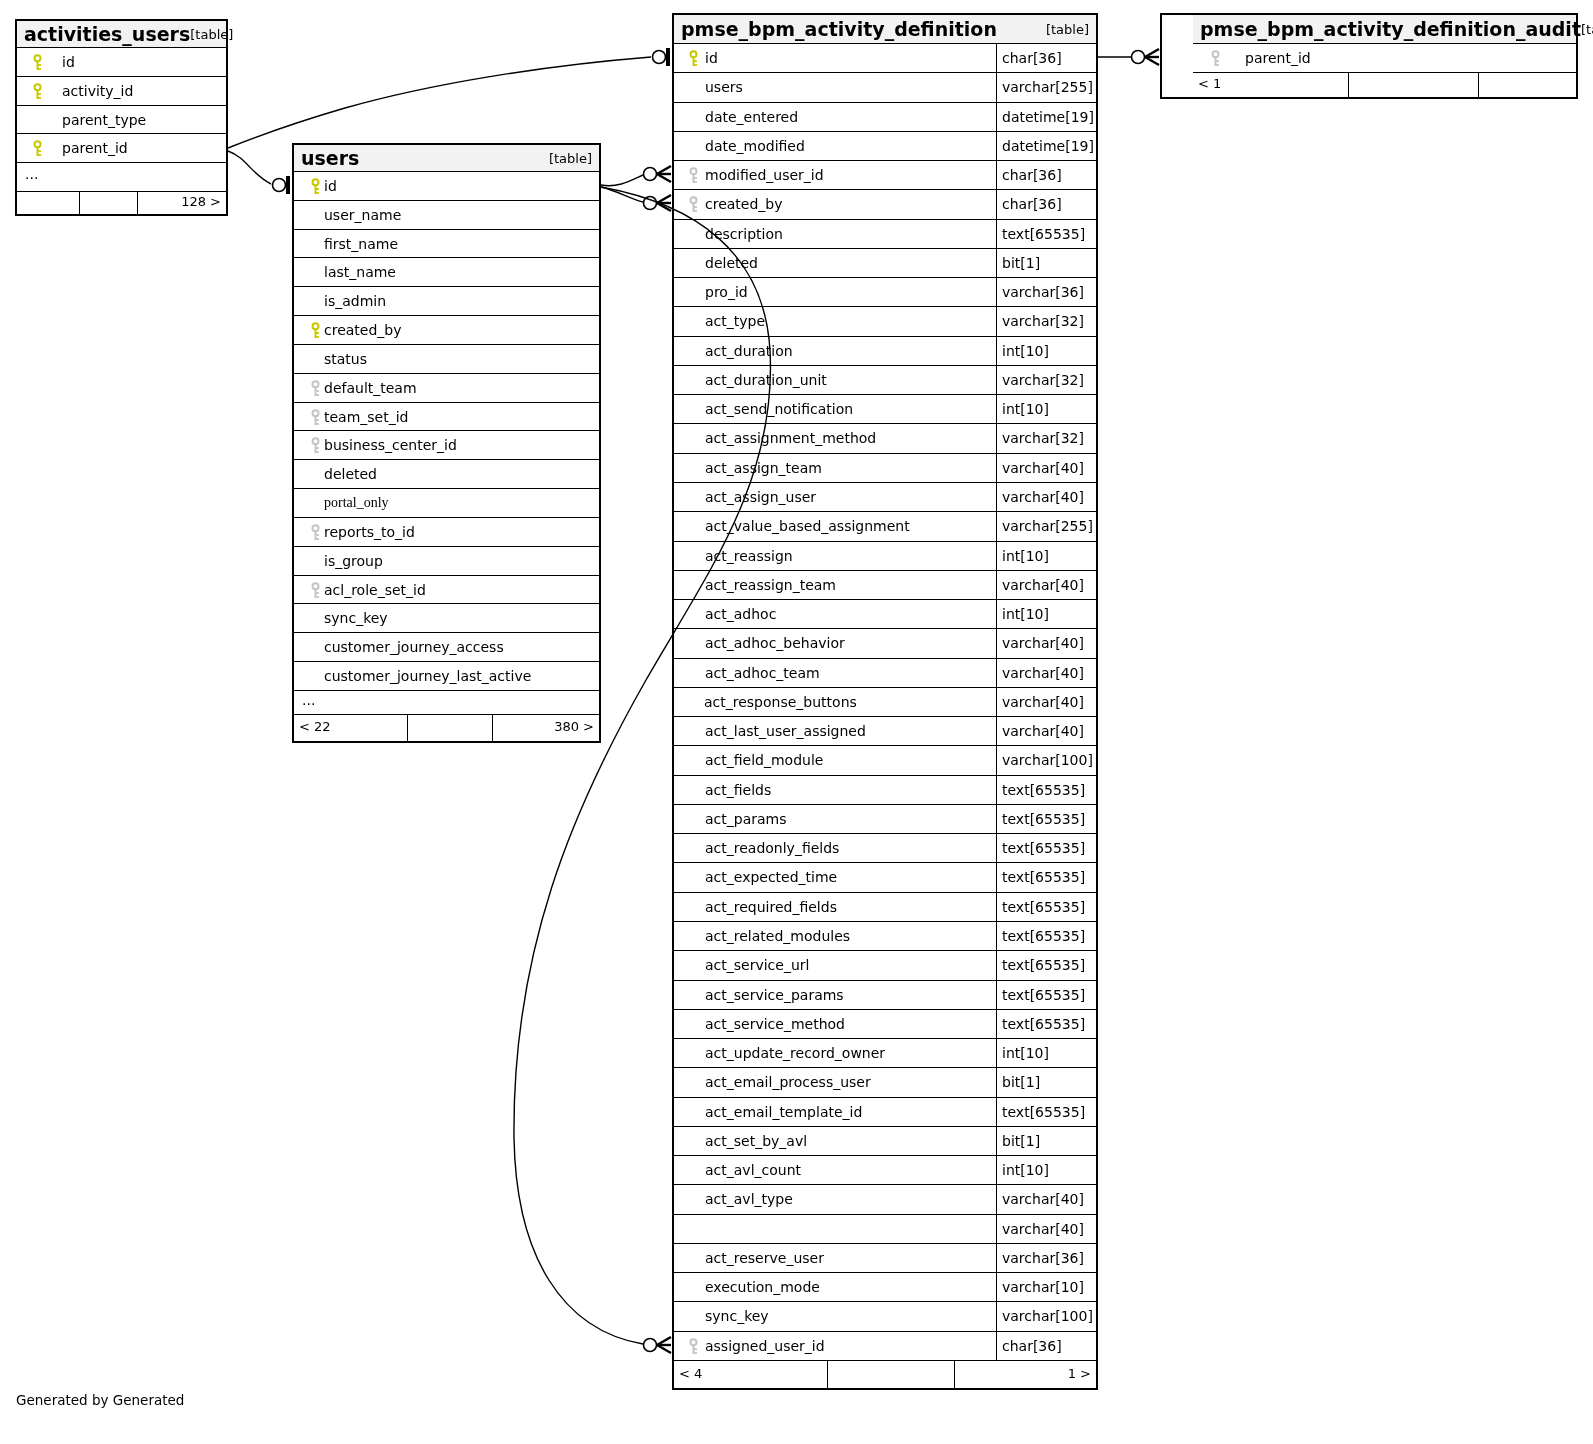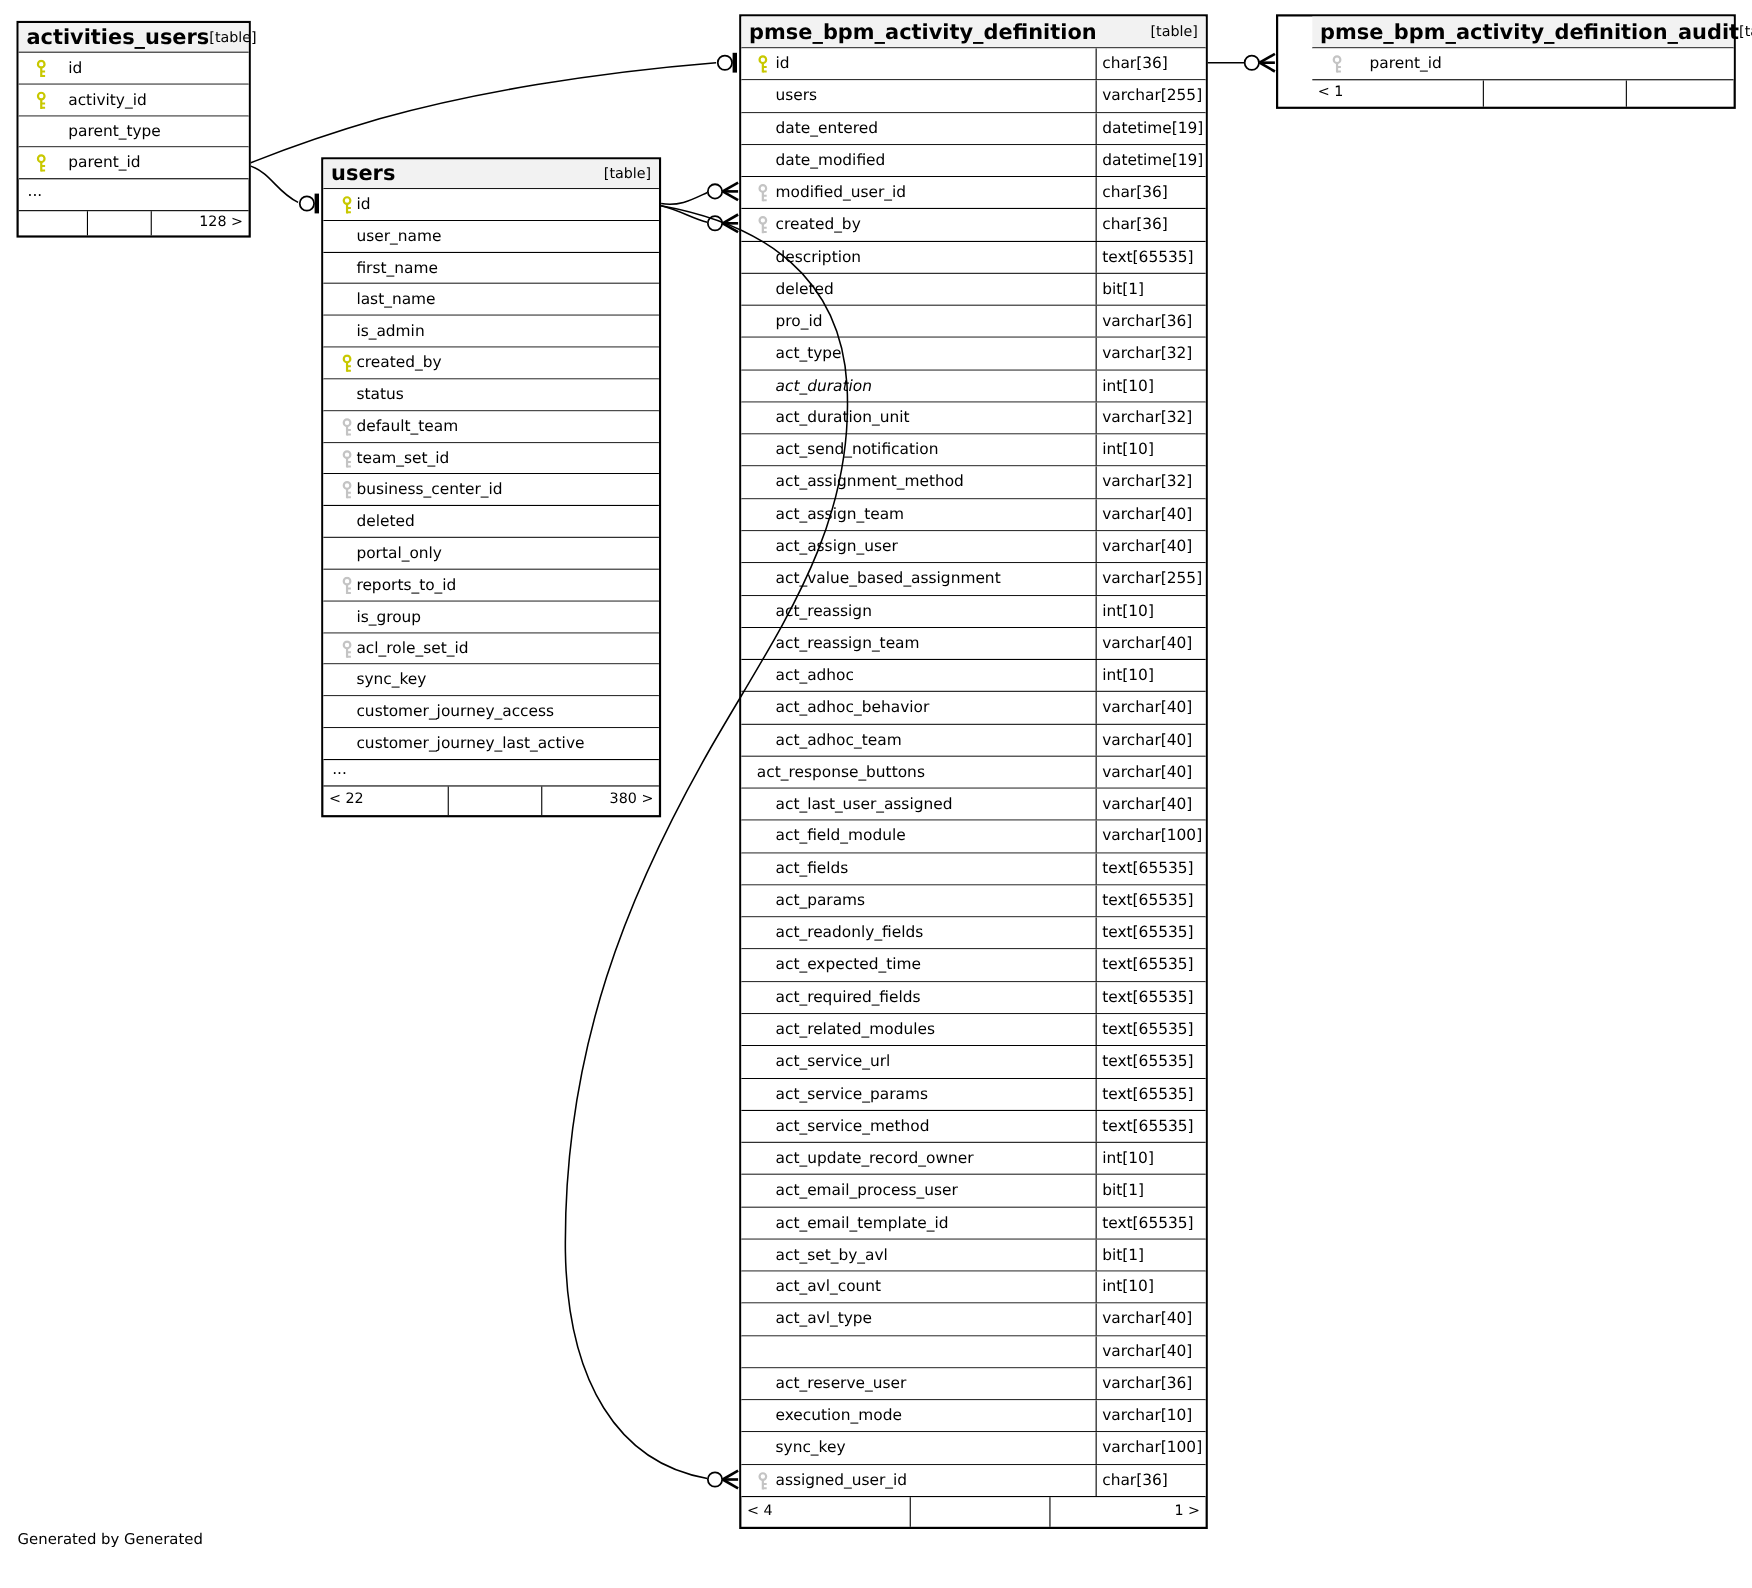--- a/index.html
+++ b/index.html
@@ -192,21 +192,21 @@
             <circle cx="5.5" cy="4.3" r="3" fill="none" stroke="#c4c4c4" stroke-width="2"></circle>
             <line x1="5.5" y1="7.3" x2="5.5" y2="16" stroke="#c4c4c4" stroke-width="2"></line>
             <line x1="5.5" y1="11" x2="9" y2="11" stroke="#c4c4c4" stroke-width="1.8"></line>
             <line x1="5.5" y1="15" x2="9" y2="15" stroke="#c4c4c4" stroke-width="1.8"></line>
           </svg></span>
         <span class="col-name" style="left: 30px; line-height: 28.83px;">business_center_id</span>
       </div>
       <div class="col-row" style="height: 28.83px;">
         <span class="col-name" style="left: 30px; line-height: 28.83px;">deleted</span>
       </div>
-      <div class="col-row" style="height: 28.83px;">
+      <div class="col-row" style="height: 28.83px; font-family: Liberation Serif, serif;">
         <span class="col-name" style="left: 30px; line-height: 28.83px;">portal_only</span>
       </div>
       <div class="col-row" style="height: 28.83px;">
         <span class="key-ico" style="left: 16px; top: 5.915px;"><svg width="11" height="17" viewBox="0 0 11 17">
             <circle cx="5.5" cy="4.3" r="3" fill="none" stroke="#c4c4c4" stroke-width="2"></circle>
             <line x1="5.5" y1="7.3" x2="5.5" y2="16" stroke="#c4c4c4" stroke-width="2"></line>
             <line x1="5.5" y1="11" x2="9" y2="11" stroke="#c4c4c4" stroke-width="1.8"></line>
             <line x1="5.5" y1="15" x2="9" y2="15" stroke="#c4c4c4" stroke-width="1.8"></line>
           </svg></span>
         <span class="col-name" style="left: 30px; line-height: 28.83px;">reports_to_id</span>
@@ -296,21 +296,21 @@
       </div>
       <div class="col-row" style="height: 29.28px;">
         <span class="col-name" style="left: 31px; line-height: 29.28px;">pro_id</span>
         <span class="col-type" style="left: 322px; line-height: 29.28px;">varchar[36]</span>
       </div>
       <div class="col-row" style="height: 29.28px;">
         <span class="col-name" style="left: 31px; line-height: 29.28px;">act_type</span>
         <span class="col-type" style="left: 322px; line-height: 29.28px;">varchar[32]</span>
       </div>
       <div class="col-row" style="height: 29.28px;">
-        <span class="col-name" style="left: 31px; line-height: 29.28px; font-style: italic;">act_duration</span>
+        <span class="col-name" style="left: 31px; line-height: 29.28px;">act_duration</span>
         <span class="col-type" style="left: 322px; line-height: 29.28px;">int[10]</span>
       </div>
       <div class="col-row" style="height: 29.28px;">
         <span class="col-name" style="left: 31px; line-height: 29.28px;">act_duration_unit</span>
         <span class="col-type" style="left: 322px; line-height: 29.28px;">varchar[32]</span>
       </div>
       <div class="col-row" style="height: 29.28px;">
         <span class="col-name" style="left: 31px; line-height: 29.28px;">act_send_notification</span>
         <span class="col-type" style="left: 322px; line-height: 29.28px;">int[10]</span>
       </div>
@@ -344,21 +344,21 @@
       </div>
       <div class="col-row" style="height: 29.28px;">
         <span class="col-name" style="left: 31px; line-height: 29.28px;">act_adhoc_behavior</span>
         <span class="col-type" style="left: 322px; line-height: 29.28px;">varchar[40]</span>
       </div>
       <div class="col-row" style="height: 29.28px;">
         <span class="col-name" style="left: 31px; line-height: 29.28px;">act_adhoc_team</span>
         <span class="col-type" style="left: 322px; line-height: 29.28px;">varchar[40]</span>
       </div>
       <div class="col-row" style="height: 29.28px;">
-        <span class="col-name" style="left: 14px; line-height: 29.28px;">act_response_buttons</span>
+        <span class="col-name" style="left: 30px; line-height: 29.28px;">act_response_buttons</span>
         <span class="col-type" style="left: 322px; line-height: 29.28px;">varchar[40]</span>
       </div>
       <div class="col-row" style="height: 29.28px;">
         <span class="col-name" style="left: 31px; line-height: 29.28px;">act_last_user_assigned</span>
         <span class="col-type" style="left: 322px; line-height: 29.28px;">varchar[40]</span>
       </div>
       <div class="col-row" style="height: 29.28px;">
         <span class="col-name" style="left: 31px; line-height: 29.28px;">act_field_module</span>
         <span class="col-type" style="left: 322px; line-height: 29.28px;">varchar[100]</span>
       </div>

